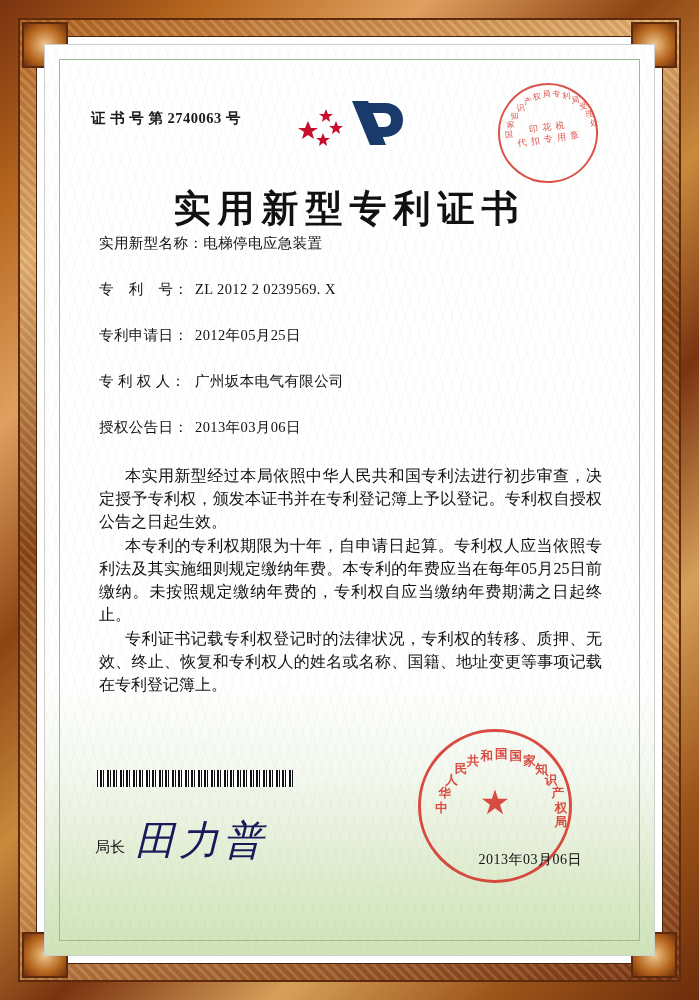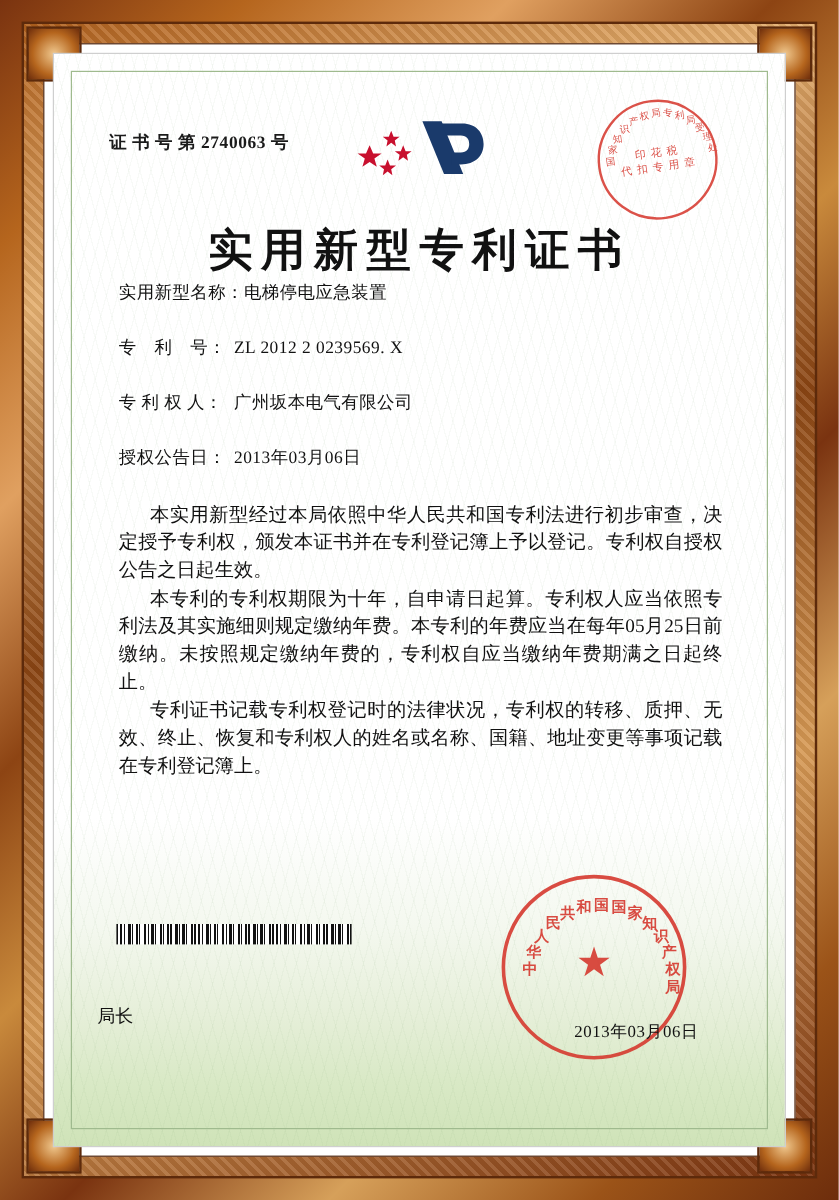--- a/index.html
+++ b/index.html
@@ -200,21 +200,21 @@
       repeating-linear-gradient(90deg,
         #111 0px, #111 1px, #fff 1px, #fff 3px,
         #111 3px, #111 5px, #fff 5px, #fff 6px,
         #111 6px, #111 7px, #fff 7px, #fff 10px,
         #111 10px, #111 12px, #fff 12px, #fff 13px);
   }
 
   
   .signature-area {
     position: absolute;
-    left: 36px;
+    left: 50px;
     bottom: 92px;
     display: flex;
     align-items: flex-end;
   }
   .sig-label {
     font-size: 15px;
     color: #111;
     margin-right: 10px;
     margin-bottom: 6px;
   }
@@ -332,37 +332,41 @@
       <div class="title">实用新型专利证书</div>
 
       <div class="fields">
         <div class="field-row">
           <span class="field-label">实用新型名称：</span><span class="field-value">电梯停电应急装置</span>
         </div>
         <div class="field-row">
           <span class="field-label">专　利　号：</span><span class="field-value">ZL 2012 2 0239569. X</span>
         </div>
         <div class="field-row">
+          <span class="field-label">专利申请日：</span><span class="field-value">2012年05月25日</span>
+        </div>
+        <div class="field-row">
           <span class="field-label">专 利 权 人：</span><span class="field-value">广州坂本电气有限公司</span>
         </div>
         <div class="field-row">
           <span class="field-label">授权公告日：</span><span class="field-value">2013年03月06日</span>
         </div>
       </div>
 
       <div class="paragraphs">
         <p>本实用新型经过本局依照中华人民共和国专利法进行初步审查，决定授予专利权，颁发本证书并在专利登记簿上予以登记。专利权自授权公告之日起生效。</p>
         <p>本专利的专利权期限为十年，自申请日起算。专利权人应当依照专利法及其实施细则规定缴纳年费。本专利的年费应当在每年05月25日前缴纳。未按照规定缴纳年费的，专利权自应当缴纳年费期满之日起终止。</p>
         <p>专利证书记载专利权登记时的法律状况，专利权的转移、质押、无效、终止、恢复和专利权人的姓名或名称、国籍、地址变更等事项记载在专利登记簿上。</p>
       </div>
 
       <div class="barcode"></div>
 
       <div class="signature-area">
         <div class="sig-label">局长</div>
+        <div class="sig-mark">田力普</div>
       </div>
 
       <div class="seal">
         <div class="ring">
           <span style="transform:rotate(-84deg) translate(0,-60px) rotate(84deg)">中</span>
           <span style="transform:rotate(-70deg) translate(0,-60px) rotate(70deg)">华</span>
           <span style="transform:rotate(-56deg) translate(0,-60px) rotate(56deg)">人</span>
           <span style="transform:rotate(-42deg) translate(0,-60px) rotate(42deg)">民</span>
           <span style="transform:rotate(-28deg) translate(0,-60px) rotate(28deg)">共</span>
           <span style="transform:rotate(-14deg) translate(0,-60px) rotate(14deg)">和</span>

